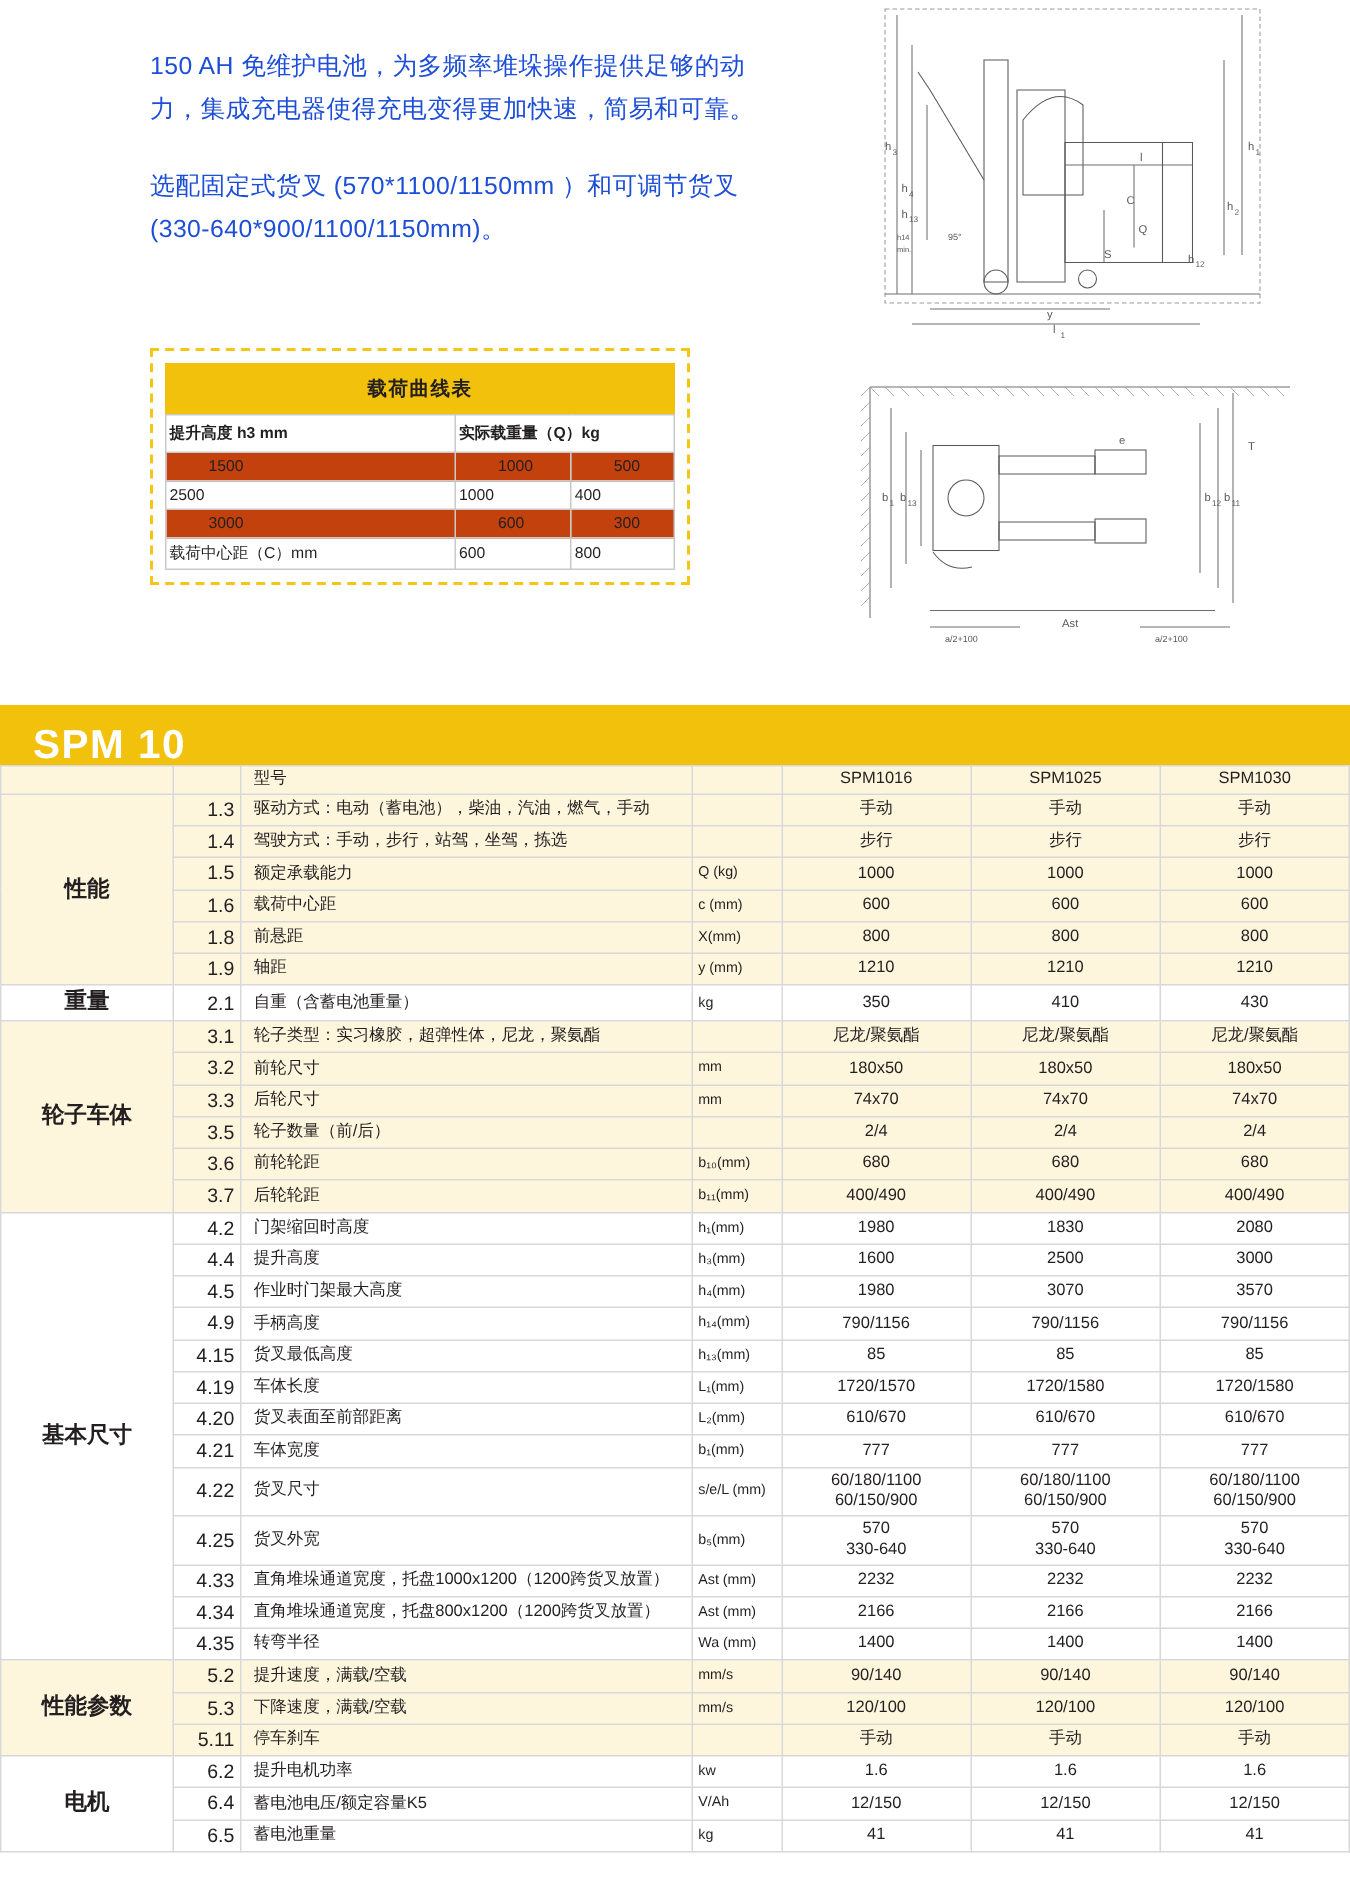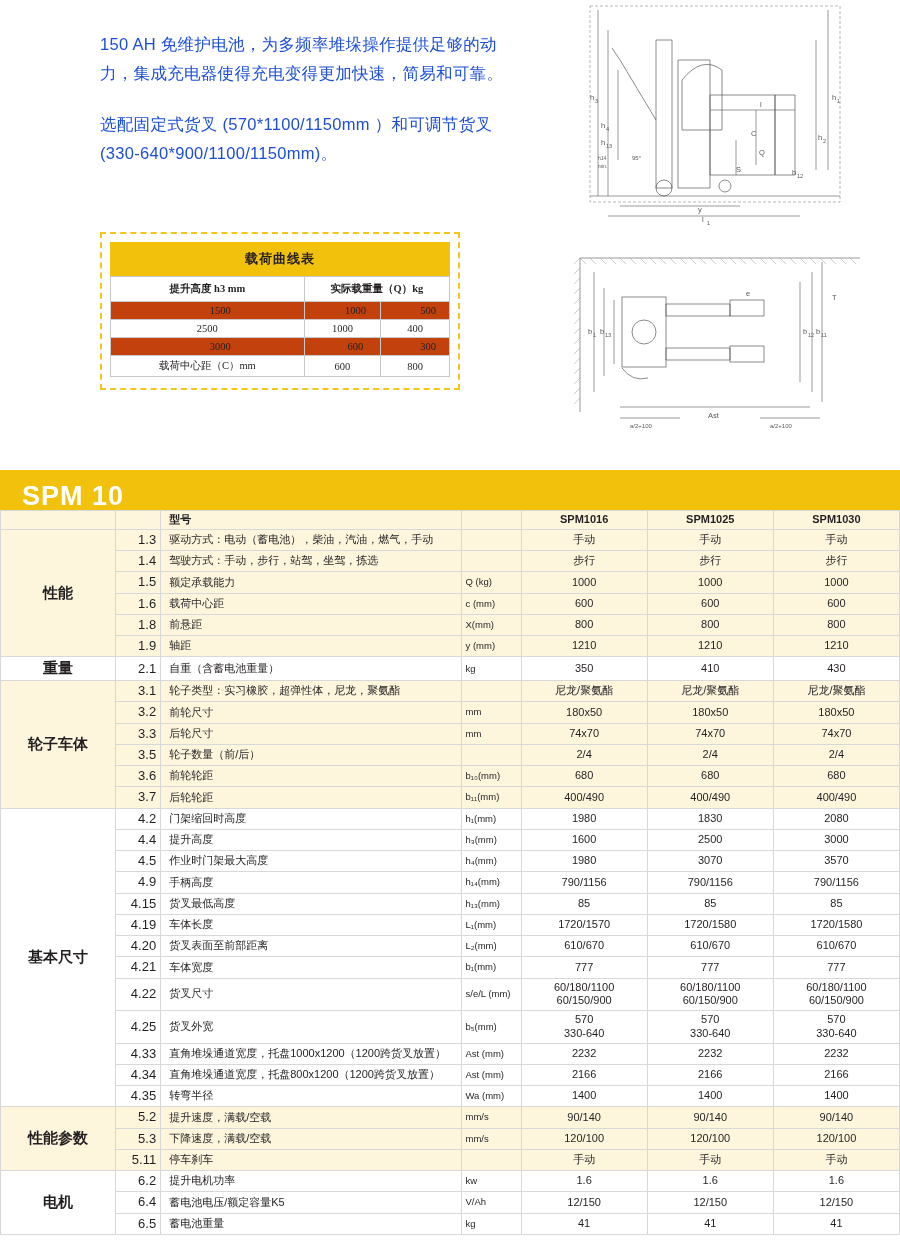--- a/index.html
+++ b/index.html
@@ -54,25 +54,24 @@
     padding: 8px 0;
     letter-spacing: 1px;
   }
   table.loadtable {
     width: 100%;
     border-collapse: collapse;
     font-size: 10.5px;
   }
   table.loadtable td, table.loadtable th {
     border: 1px solid #c9c9c9;
-    text-align: center;
+    text-align: left;
     padding: 3px 2px;
     font-weight: normal;
     color: #231f20;
-    font-family: Liberation Serif, serif;
   }
   table.loadtable thead th {
     background: #fff;
     font-weight: bold;
     font-size: 10.5px;
     padding: 5px 2px;
   }
   table.loadtable tbody tr.alt td { background: #c2410c; padding-left: 28px; }
   .lt-c1 { width: 40%; }
   .lt-c2 { width: 30%; }
@@ -127,21 +126,21 @@
   .grp-cell {
     text-align: center;
     font-weight: bold;
     font-size: 15px;
     background: #fdf6dd;
   }
   tr.band td { background: #fdf6dd; }
   tr.white td { background: #ffffff; }
   tr.head-row td {
     background: #fdf6dd;
-    font-weight: bold;
+    font-weight: normal;
   }
   .multi { line-height: 1.2; }
 </style>
 </head>
 <body>
 
 <div class="top">
 
   <div class="intro">
     <p>150 AH 免维护电池，为多频率堆垛操作提供足够的动力，集成充电器使得充电变得更加快速，简易和可靠。</p>

